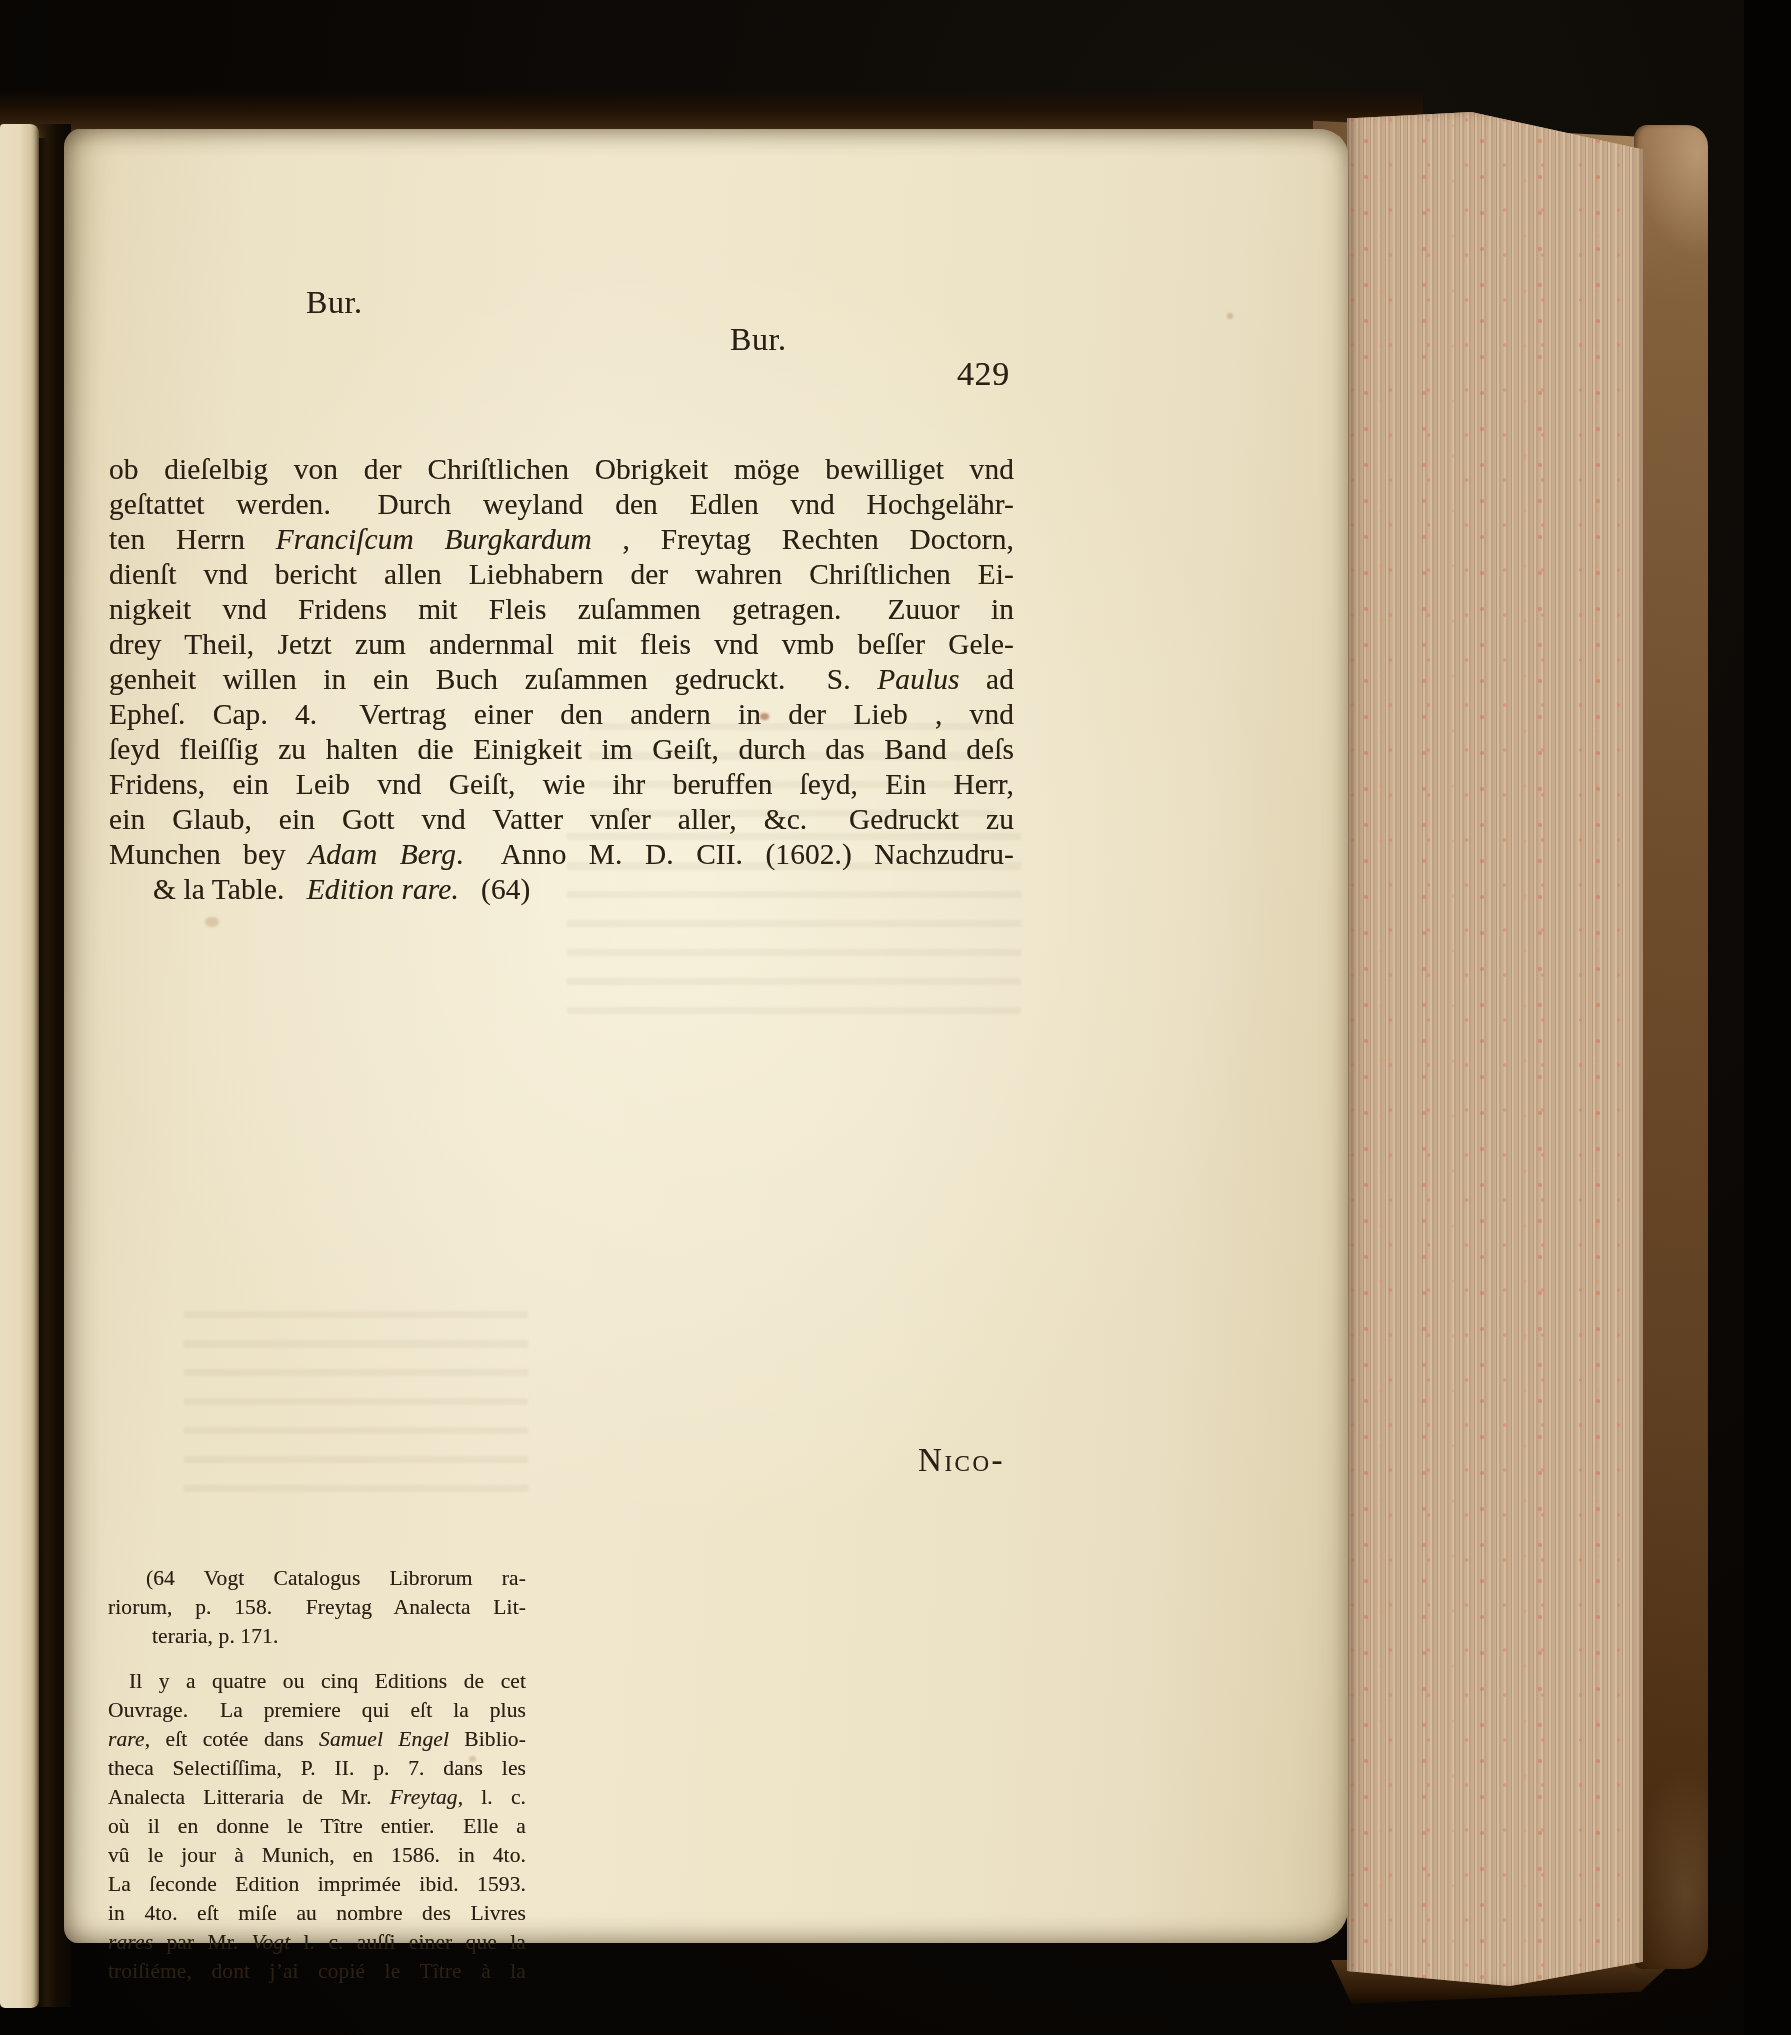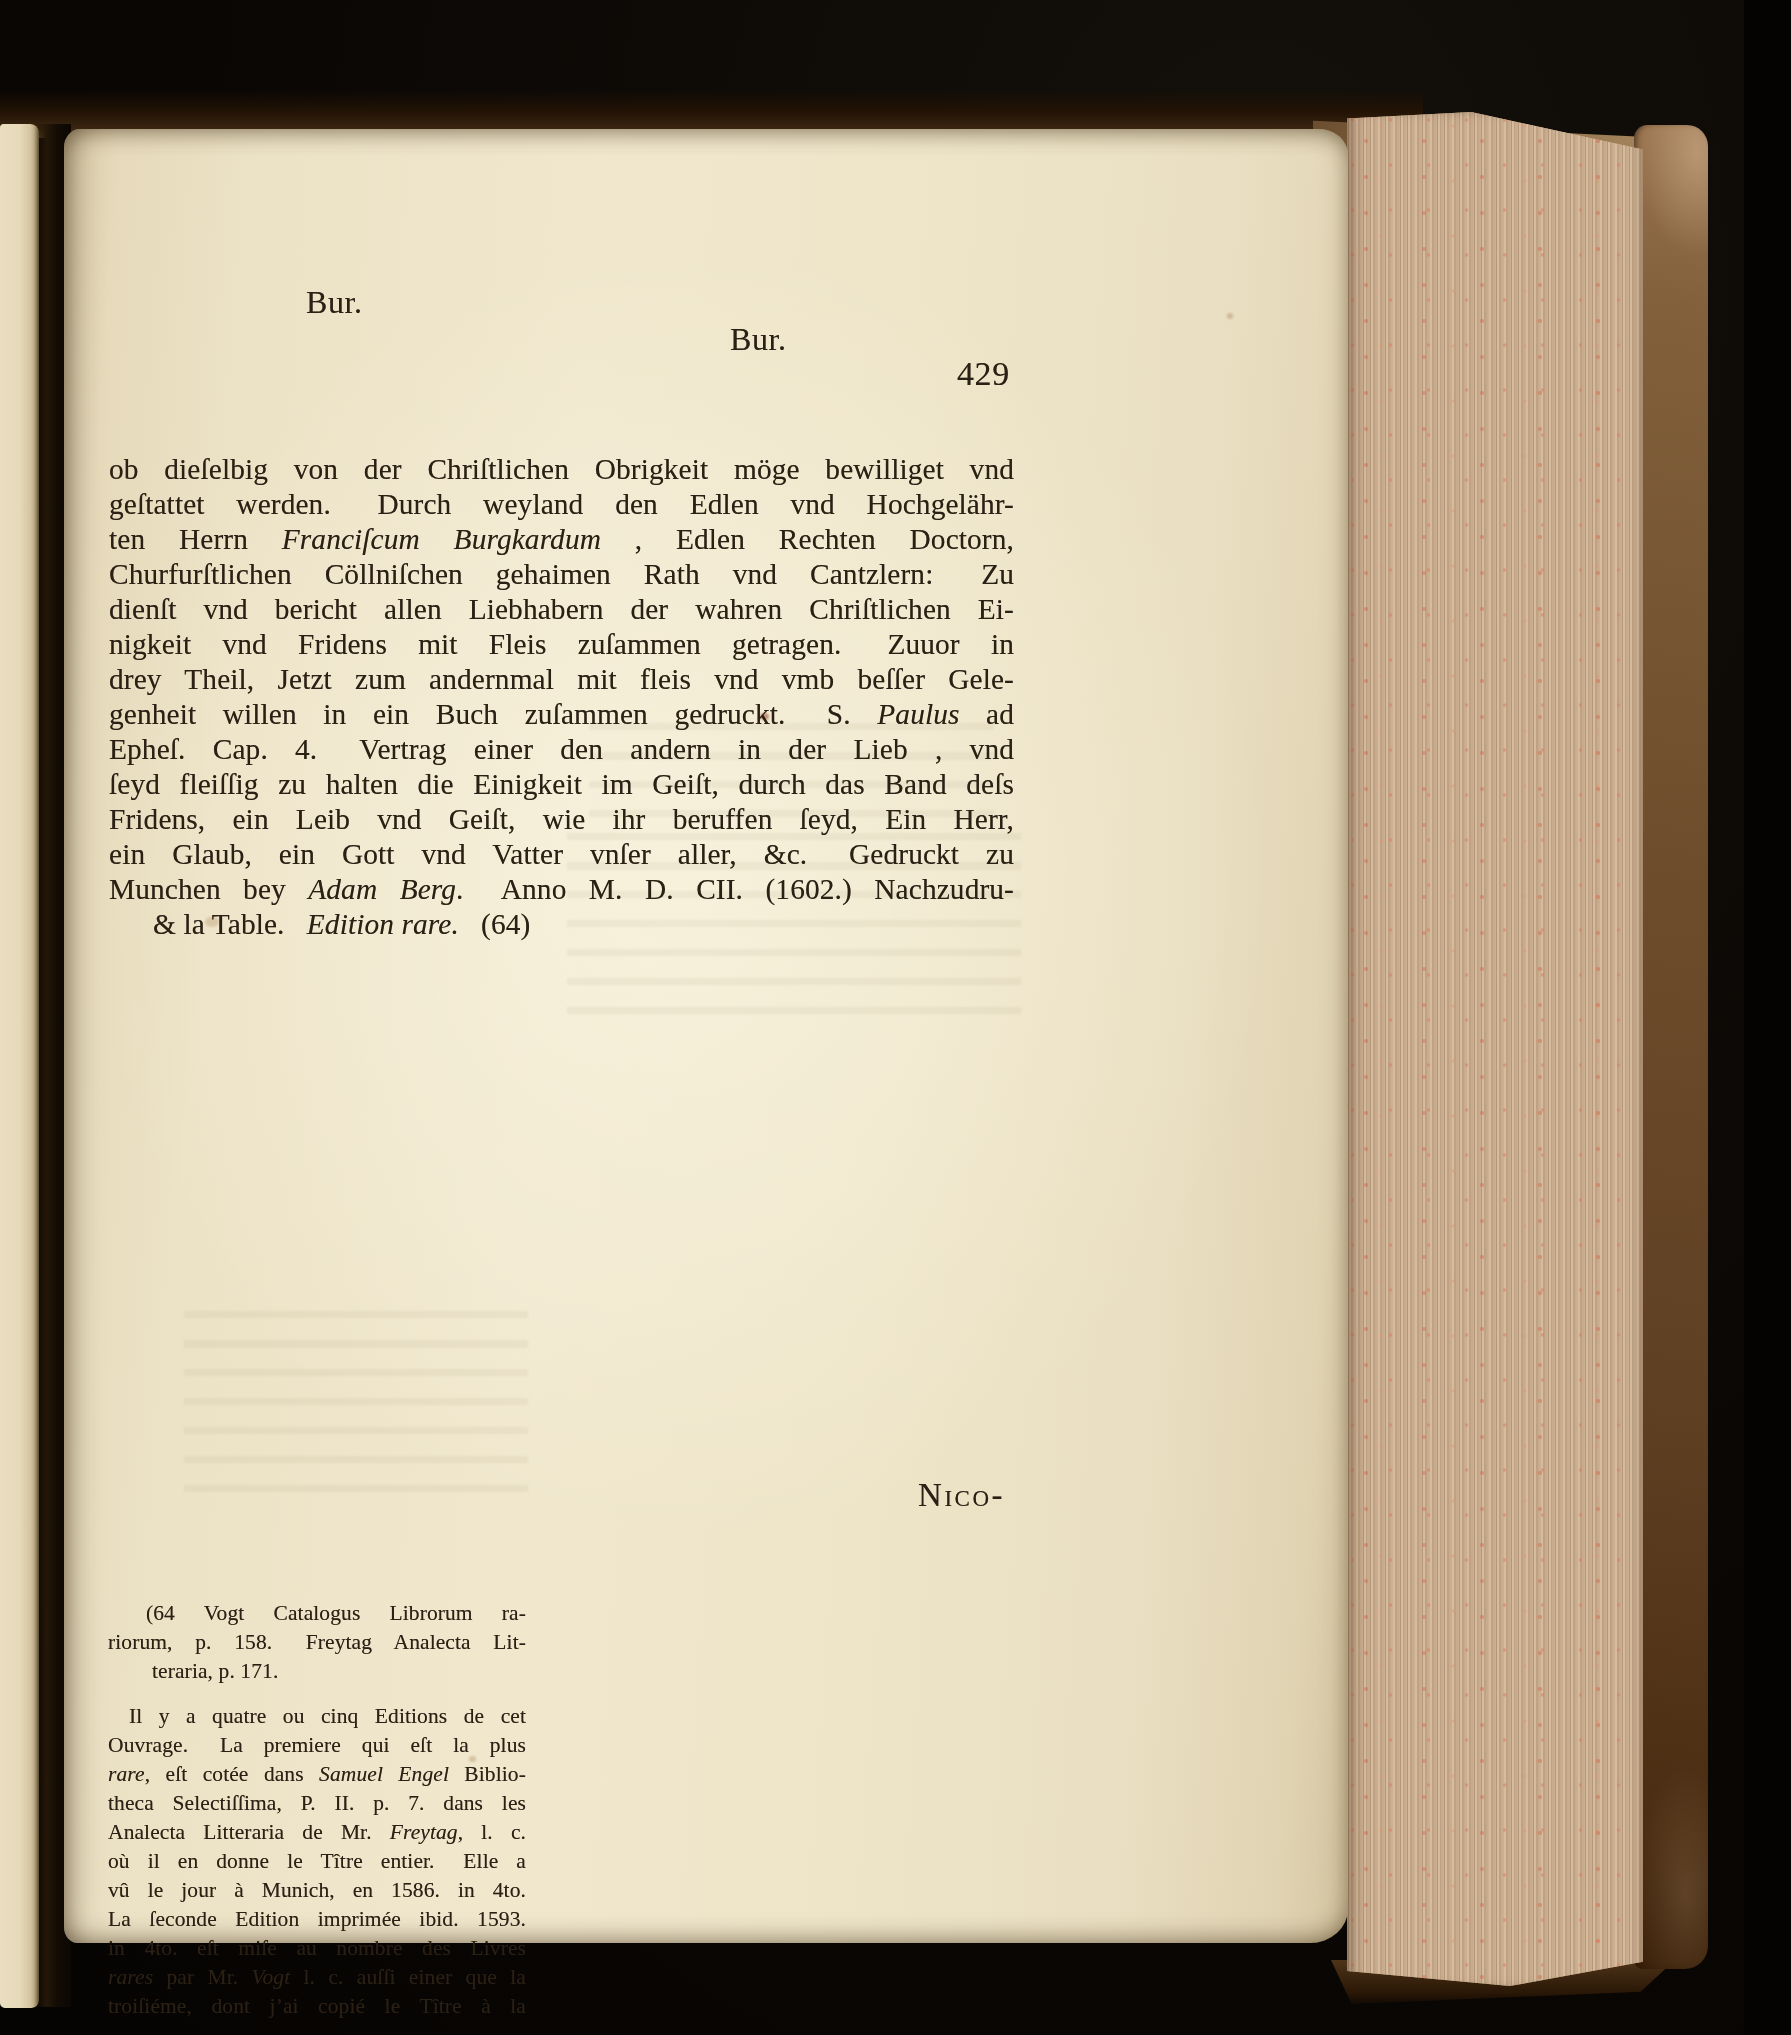--- a/index.html
+++ b/index.html
@@ -105,22 +105,21 @@
       <div class="spot s4"></div>
 
       <div class="hdr txt blk" style="left:242px;top:155px;">Bur.</div>
       <div class="hdr txt blk" style="left:666px;top:155px;">Bur.</div>
       <div class="hdr txt blk" style="left:893px;top:152px;font-size:34px;">429</div>
 
       <div class="main-block txt blk">
           <div class="para">
             <div class="line"><span>ob dieſelbig von der Chriſtlichen Obrigkeit möge bewilliget vnd</span></div>
             <div class="line"><span>geſtattet werden.  Durch weyland den Edlen vnd Hochgelähr-</span></div>
-            <div class="line"><span>ten Herrn </span><em>Franciſcum Burgkardum</em><span> , Edlen Rechten Doctorn,</span></div>
-            <div class="line"><span>Churfurſtlichen Cöllniſchen gehaimen Rath vnd Cantzlern:  Zu</span></div>
+            <div class="line"><span>ten Herrn </span><em>Franciſcum Burgkardum</em><span> , Freytag Rechten Doctorn,</span></div>
             <div class="line"><span>dienſt vnd bericht allen Liebhabern der wahren Chriſtlichen Ei-</span></div>
             <div class="line"><span>nigkeit vnd Fridens mit Fleis zuſammen getragen.  Zuuor in</span></div>
             <div class="line"><span>drey Theil, Jetzt zum andernmal mit fleis vnd vmb beſſer Gele-</span></div>
             <div class="line"><span>genheit willen in ein Buch zuſammen gedruckt.  S. </span><em>Paulus</em><span> ad</span></div>
             <div class="line"><span>Epheſ. Cap. 4.  Vertrag einer den andern in der Lieb , vnd</span></div>
             <div class="line"><span>ſeyd fleiſſig zu halten die Einigkeit im Geiſt, durch das Band deſs</span></div>
             <div class="line"><span>Fridens, ein Leib vnd Geiſt, wie ihr beruffen ſeyd, Ein Herr,</span></div>
             <div class="line"><span>ein Glaub, ein Gott vnd Vatter vnſer aller, &amp;c.  Gedruckt zu</span></div>
             <div class="line"><span>Munchen bey </span><em>Adam Berg</em><span>.  Anno M. D. CII. (1602.) Nachzudru-</span></div>
             <div class="line line-last"><span>&amp; la Table.  </span><em>Edition rare.</em><span>  (64)</span></div>

